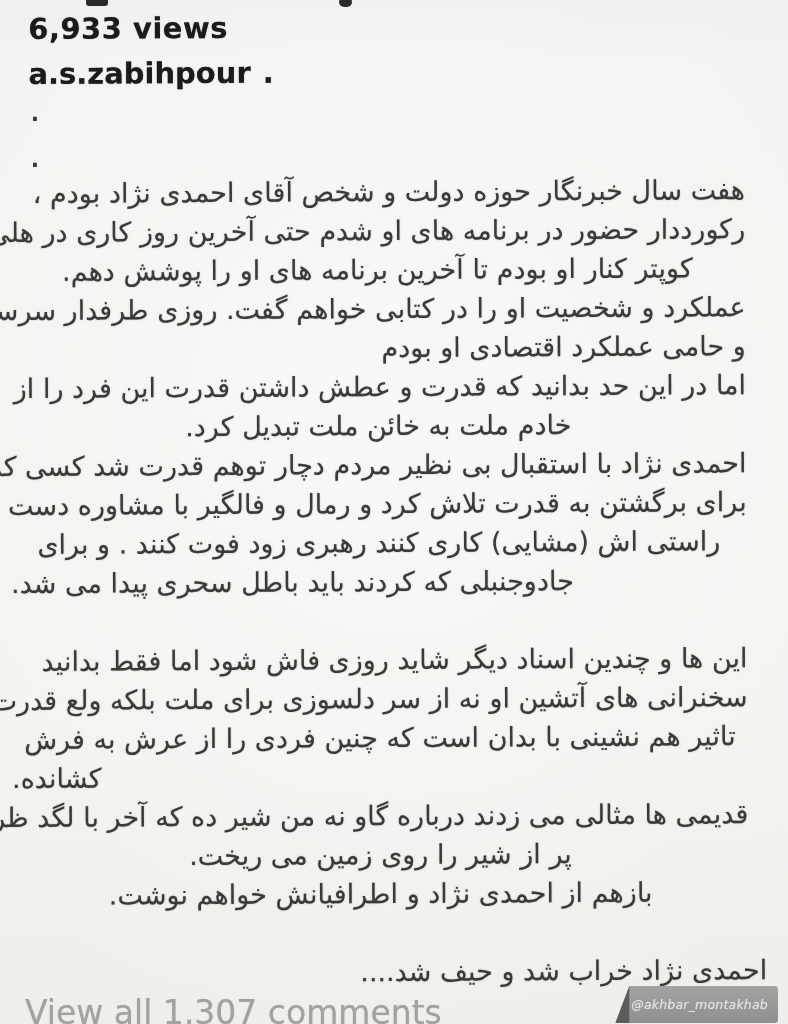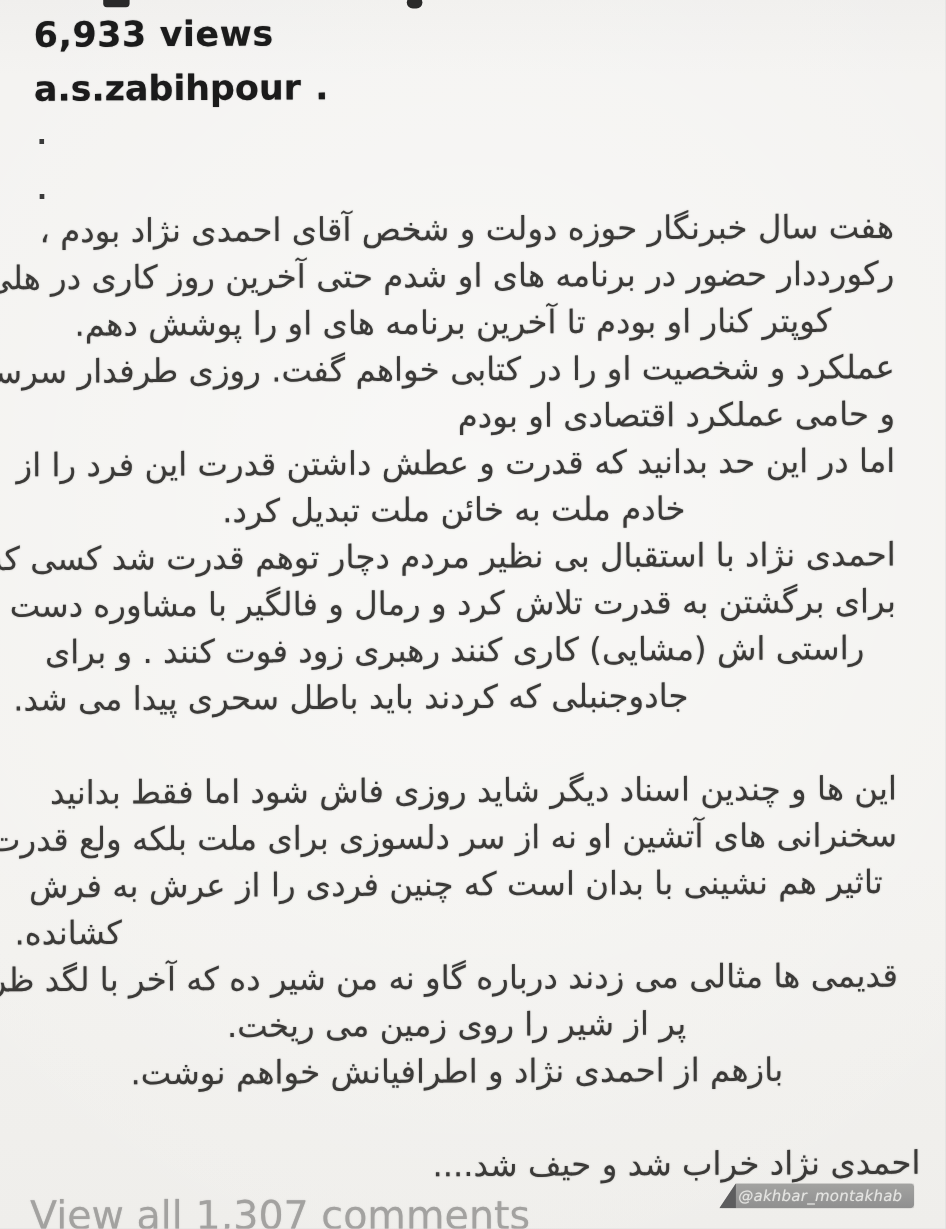--- a/index.html
+++ b/index.html
@@ -56,22 +56,22 @@
     min-height:39px;
     white-space:nowrap;
     text-align:right;
   }
   .cap-line.center{text-align:center;}
   .cap-line.left{text-align:left;}
   .cap-line.flush{margin-left:-6px;margin-right:-18px;}
   
   .watermark{
     position:absolute;
-    right:26px;top:986px;
-    height:21px;
+    right:10px;top:986px;
+    height:37px;
     padding:0 10px 0 16px;
     background:linear-gradient(180deg,#a3a3a1,#8f8f8f);
     border-radius:3px 4px 4px 3px;
     clip-path:polygon(14px 0, 100% 0, 100% 100%, 0 100%);
     display:flex;align-items:center;
     box-shadow:0 0 2px rgba(0,0,0,.25);
     text-align:center;
   }
   .watermark::before{
     content:"";

